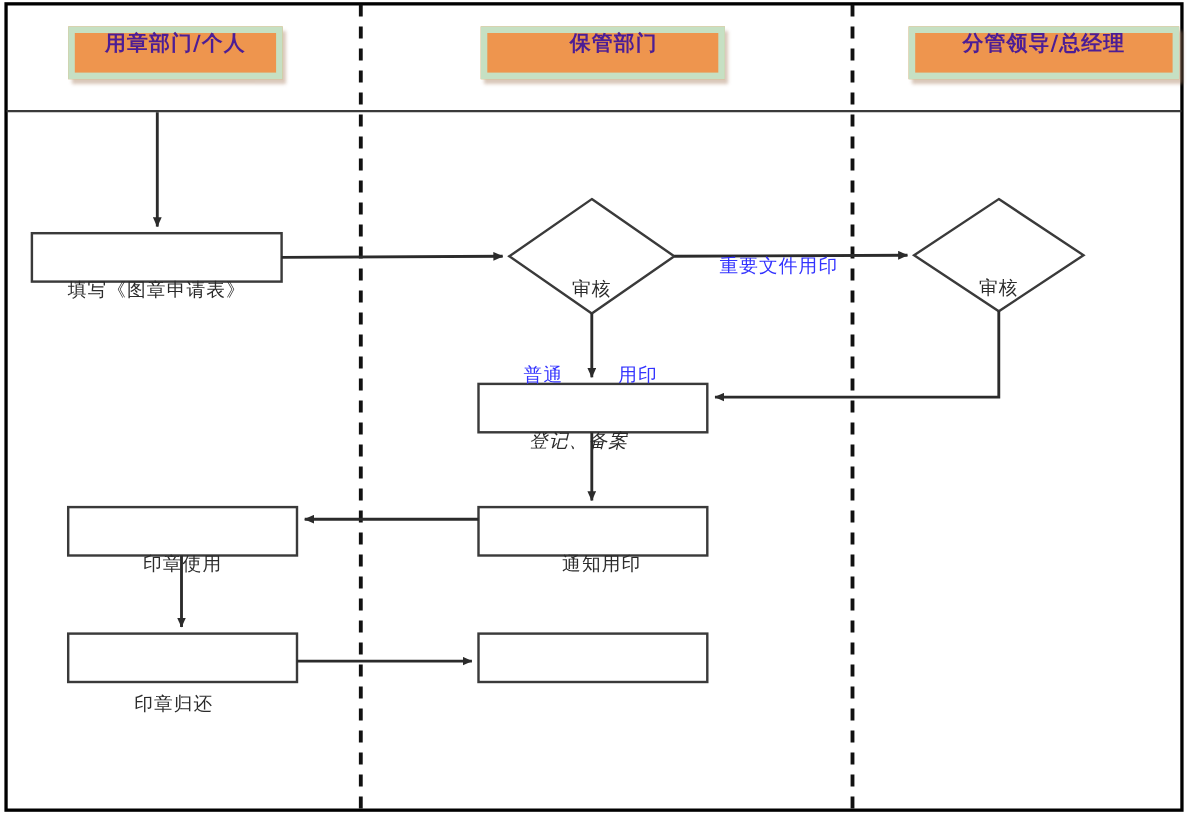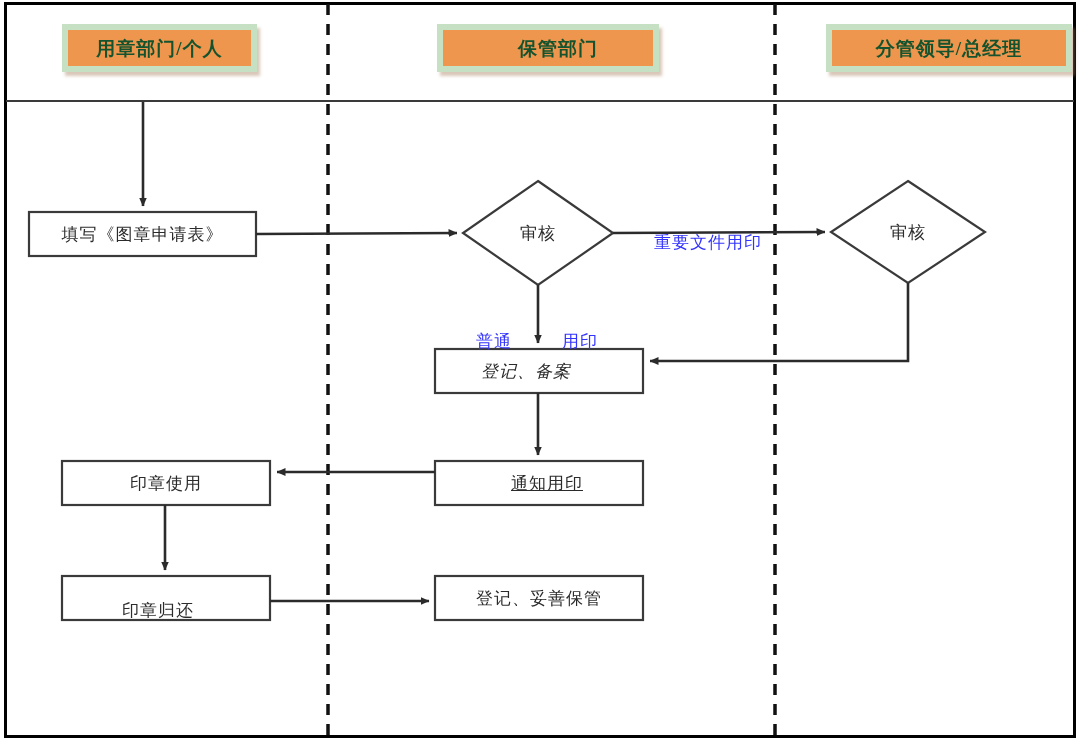--- a/index.html
+++ b/index.html
@@ -23,40 +23,40 @@
     top: 0;
   }
   
   .lane-header {
     position: absolute;
     box-sizing: border-box;
     background: #EE954E;
     border: 6px solid #C6E0C3;
     box-shadow: 3px 4px 3px rgba(170,130,100,0.45);
     display: flex;
-    align-items: center;
+    align-items: flex-start;
     justify-content: center;
-    color: #14532d;
+    color: #4c1d95;
     font-weight: bold;
     font-size: 19px;
     letter-spacing: 1px;
     line-height: 1;
-    font-family: Liberation Serif, serif;
   }
   .node-label {
     position: absolute;
     display: flex;
     align-items: center;
     justify-content: center;
     color: #2b2b2b;
     font-size: 17px;
     line-height: 1.1;
     letter-spacing: 1px;
     pointer-events: none;
     text-align: center;
+    margin-top: 30px;
   }
   .edge-label {
     position: absolute;
     display: flex;
     align-items: center;
     justify-content: center;
     color: #3333FF;
     font-size: 17px;
     line-height: 1.1;
     letter-spacing: 1px;
@@ -140,35 +140,32 @@
   </div>
 
   <div class="node-label" style="left:858px; top:210px; width:100px; height:44px;">
     <span>审核</span>
   </div>
 
   <div class="node-label" style="left:435px; top:349px; width:182px; height:44px;font-style:italic;">
     <span>登记、备案</span>
   </div>
 
-  <div class="node-label" style="left:435px; top:461px; width:224px; height:44px;text-decoration:underline;">
+  <div class="node-label" style="left:435px; top:461px; width:224px; height:44px;">
     <span>通知用印</span>
   </div>
 
   <div class="node-label" style="left:62px; top:461px; width:208px; height:44px;">
     <span>印章使用</span>
   </div>
 
   <div class="node-label" style="left:62px; top:576px; width:192px; height:44px;align-items:flex-end;">
     <span>印章归还</span>
   </div>
 
-  <div class="node-label" style="left:435px; top:576px; width:208px; height:44px;">
-    <span>登记、妥善保管</span>
-  </div>
 
   <div class="edge-label" style="left:633px; top:194px; width:150px; height:24px;">
     <span>重要文件用印</span>
   </div>
 
   <div class="edge-label" style="left:462px; top:293px; width:64px; height:24px;">
     <span>普通</span>
   </div>
 
   <div class="edge-label" style="left:548px; top:293px; width:64px; height:24px;text-align:right;">

